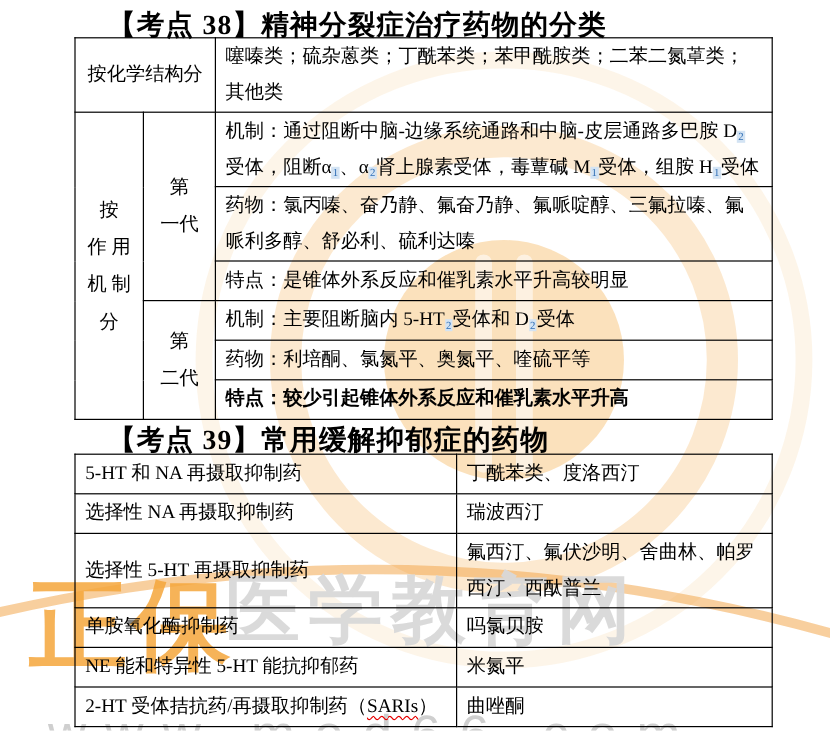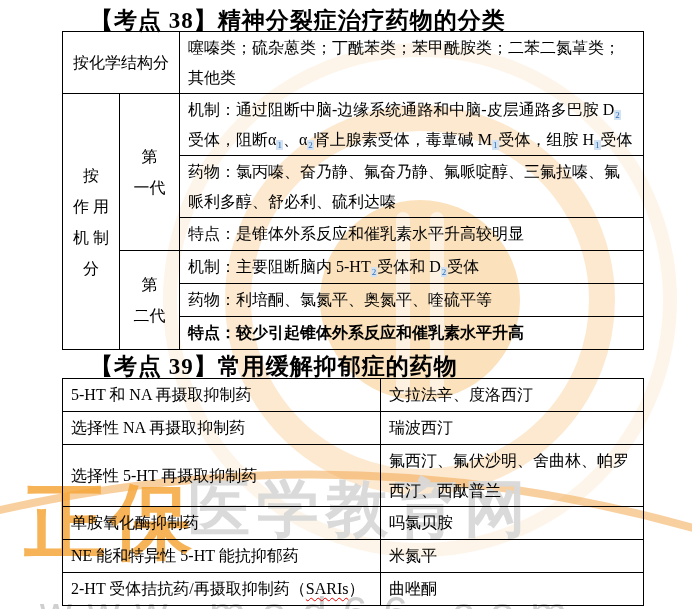--- a/index.html
+++ b/index.html
@@ -137,21 +137,21 @@
     <div class="topic-title" id="title39">【考点 39】常用缓解抑郁症的药物</div>
 
     <table class="doc" id="table2">
       <colgroup>
           <col style="width:318px">
           <col style="width:263px">
         </colgroup>
       <tbody>
           <tr style="height:33px;">
         <td>5-HT 和 NA 再摄取抑制药</td>
-        <td>文拉法辛、度洛西汀</td>
+        <td>丁酰苯类、度洛西汀</td>
       </tr>
       <tr style="height:33px;margin-left:11px;">
         <td>选择性 NA 再摄取抑制药</td>
         <td>瑞波西汀</td>
       </tr>
       <tr style="height:62px;">
         <td>选择性 5-HT 再摄取抑制药</td>
         <td>氟西汀、氟伏沙明、舍曲林、帕罗西汀、西酞普兰</td>
       </tr>
       <tr style="height:33px;">

